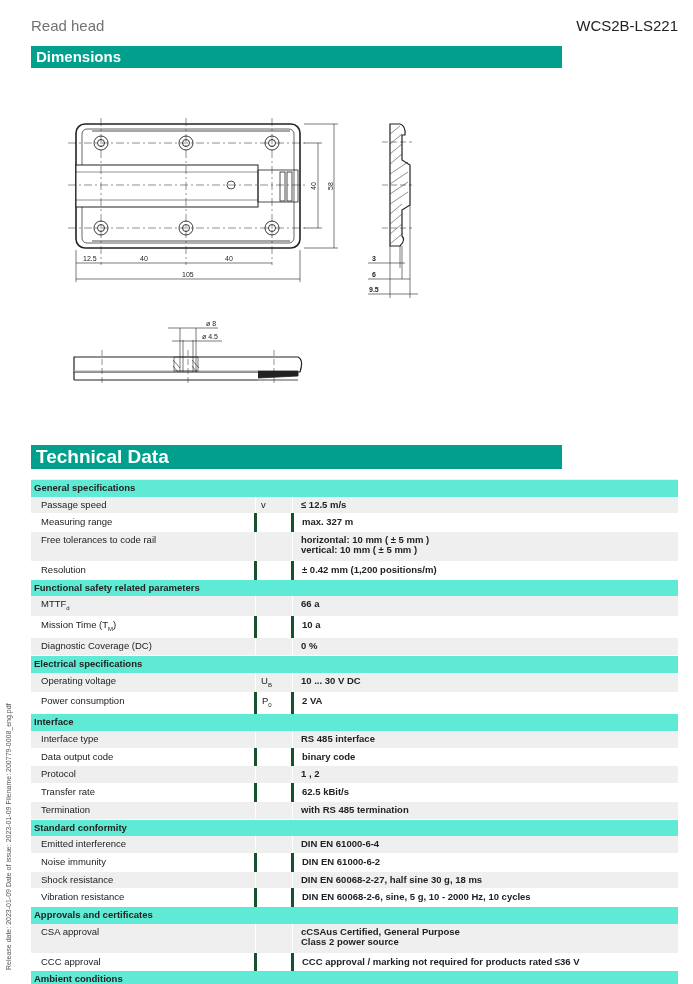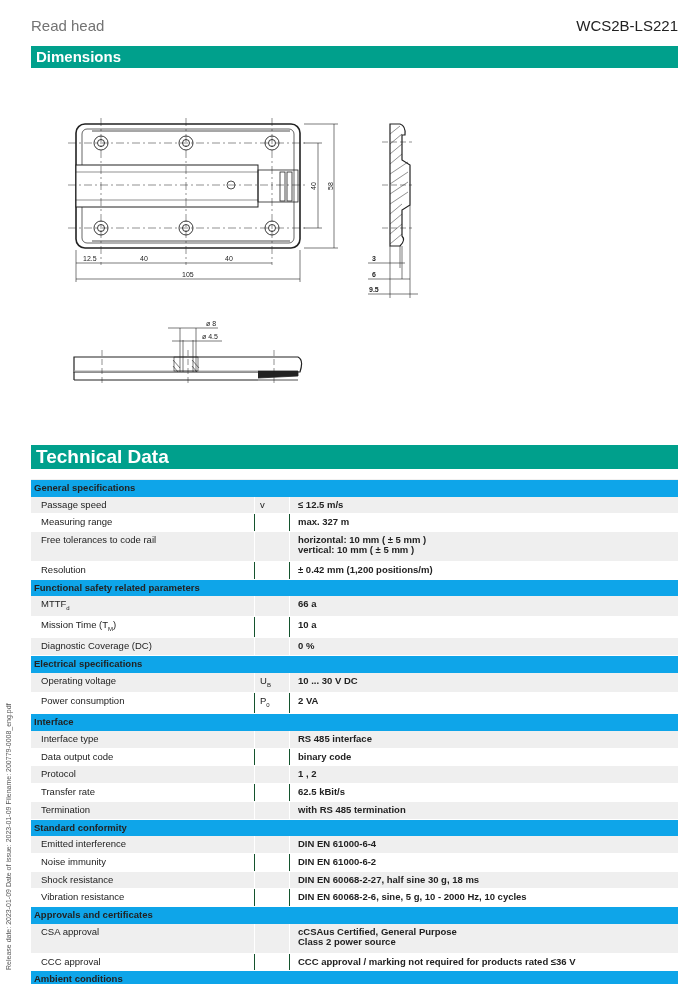--- a/index.html
+++ b/index.html
@@ -1,36 +1,36 @@
 <!DOCTYPE html>
 <html><head>
 <meta charset="utf-8">
 <style>
   html, body { margin: 0; padding: 0; background: #ffffff; }
   body { width: 693px; height: 984px; position: relative; overflow: hidden;
          font-family: "Liberation Sans", sans-serif; color: #222; }
   .hdr-left { position: absolute; left: 31px; top: 17px; font-size: 15px; color: #737373; }
   .hdr-right { position: absolute; right: 15px; top: 17px; font-size: 15px; color: #222; }
-  .bar { position: absolute; left: 31px; width: 647px; height: 22px; background: #00a08c;
+  .bar { position: absolute; left: 31px; width: 531px; height: 22px; background: #00a08c;
          color: #fff; font-weight: bold; font-size: 15px; line-height: 22px; padding-left: 5px; box-sizing: border-box; }
   #bar-dim { top: 46px; }
   #bar-tech { top: 445px; height: 24px; line-height: 24px; font-size: 19px; }
   svg.drawing { position: absolute; left: 0; top: 0; }
   .dimtxt { font-family: "Liberation Sans", sans-serif; font-size: 7px; fill: #222; }
   table.td { position: absolute; left: 31px; top: 479px; width: 647px; border-collapse: collapse;
              font-size: 9.5px; color: #222; }
   table.td td { padding: 0 5px; height: 16.7px; vertical-align: top; line-height: 16px; }
-  tr.sec td { font-weight: bold; background: #0ea5e9; padding-left: 3px; border-top: 1px solid #f0f0f0; }
+  tr.sec td { font-weight: bold; background: #5eead4; padding-left: 3px; border-top: 1px solid #f0f0f0; }
   tr.row td { border-bottom: 1px solid #fff; }
   tr.row.alt td { background: #efefef; }
   tr.row td.name { padding-left: 10px; width: 208px; border-right: 1px solid #fff; }
   tr.row td.sym { width: 24px; border-right: 1px solid #fff; padding-left: 5px; }
   tr.row td.val { padding-left: 8px; font-weight: bold; }
   tr.row.alt td.name, tr.row.alt td.sym { border-right: 1px solid #ffffff; margin-left: 18px; }
-  tr.row:not(.alt) td.name, tr.row:not(.alt) td.sym { border-right: 1px solid #14532d; }
+  tr.row:not(.alt) td.name, tr.row:not(.alt) td.sym { border-right: 3px solid #14532d; }
   td.val .l2 { display: block; line-height: 10px; }
   tr.tall td { height: 26px; }
   tr.tall td.val { padding-top: 3px; }
   .side { position: absolute; left: 5px; top: 970px; transform-origin: 0 0; transform: rotate(-90deg);
           font-size: 7px; color: #555; white-space: nowrap; }
   sub { font-size: 6px; }
 </style>
 </head>
 <body>
 

